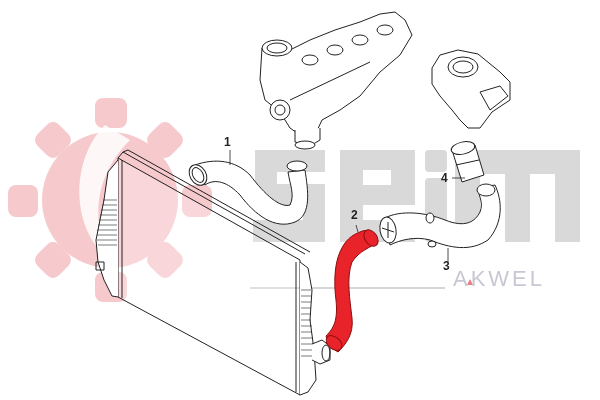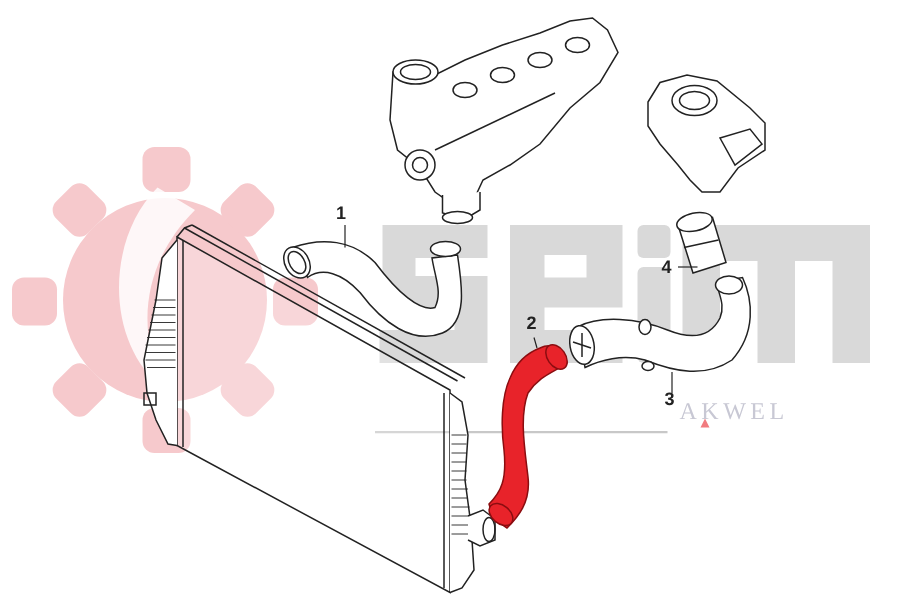--- a/index.html
+++ b/index.html
@@ -1,19 +1,19 @@
 <!DOCTYPE html>
 <html><head>
 <meta charset="utf-8">
 <style>
   html, body { margin:0; padding:0; background:#ffffff; }
   body { width:600px; height:400px; overflow:hidden; position:relative; font-family:"Liberation Sans", sans-serif; }
   #canvas { position:absolute; left:0; top:0; width:600px; height:400px; }
   .callout { position:absolute; font-family:"Liberation Sans", sans-serif; font-size:12px; font-weight:bold; color:#222222; line-height:12px; }
-  .brand { position:absolute; font-family:Liberation Serif, serif; font-size:16px; letter-spacing:3px; color:#c8c8d4; font-weight:normal; }
+  .brand { position:absolute; font-family:Liberation Sans, sans-serif; font-size:22px; letter-spacing:3px; color:#c8c8d4; font-weight:normal; }
 </style>
 </head>
 <body>
 
 <svg id="canvas" viewBox="0 0 600 400" xmlns="http://www.w3.org/2000/svg">
 
   <g fill="#f6c9cc">
     <circle cx="110" cy="200" r="68"></circle>
     <rect x="95" y="98" width="32" height="30" rx="8"></rect>
     <rect x="95" y="272" width="32" height="30" rx="8"></rect>

